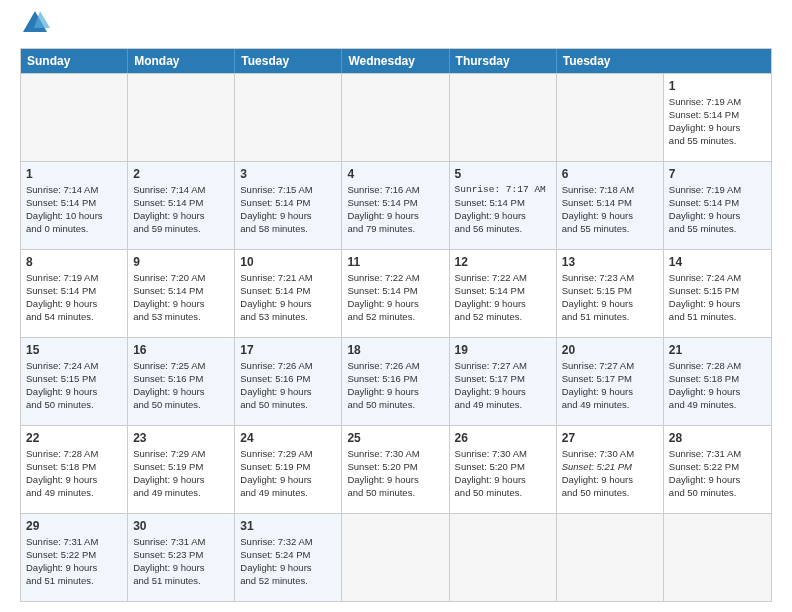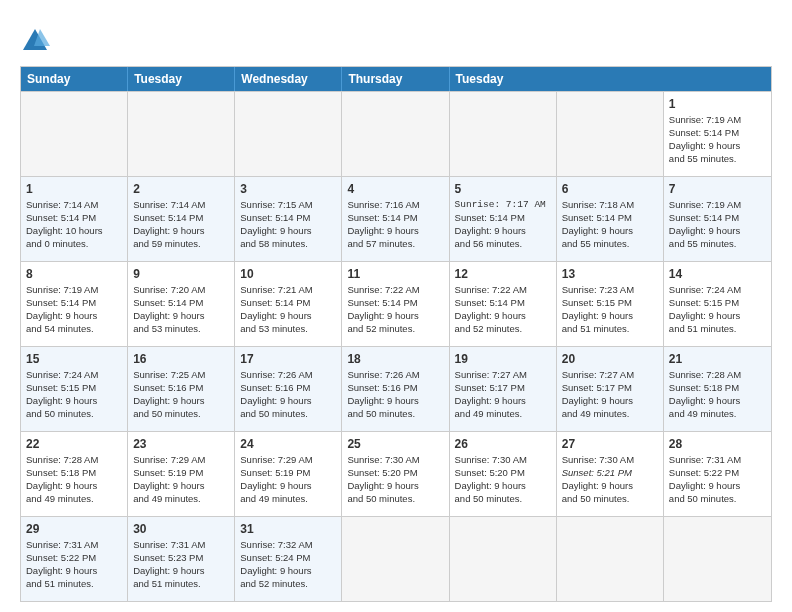--- a/index.html
+++ b/index.html
@@ -6,21 +6,21 @@
     body {
       width: 792px;
       height: 612px;
       font-family: Arial, sans-serif;
       background: #fff;
       overflow: hidden;
     }
     .page {
       width: 792px;
       height: 612px;
-      padding: 26px 20px 10px 20px;
+      padding: 8px 20px 10px 20px;
       display: flex;
       flex-direction: column;
     }
     .header {
       display: flex;
       justify-content: space-between;
       align-items: flex-start;
       margin-bottom: 10px;
     }
     .logo {
@@ -130,20 +130,21 @@
     </div>
     <div class="title-block">
       <div class="month-title"></div>
       <div class="location-title"></div>
     </div>
   </div>
 
   <div class="calendar">
     <div class="cal-header" id="cal-header">
         <div class="cal-header-cell">Sunday</div>
+        <div class="cal-header-cell">Monday</div>
         <div class="cal-header-cell">Tuesday</div>
         <div class="cal-header-cell">Wednesday</div>
         <div class="cal-header-cell">Thursday</div>
         <div class="cal-header-cell">Tuesday</div>
       </div>
     <div class="cal-body" id="cal-body">
         <div class="cal-row">
           <div class="cal-cell empty"></div>
           <div class="cal-cell empty"></div>
           <div class="cal-cell empty"></div>
@@ -178,21 +179,21 @@
             <span style="display: block;">Sunrise: 7:15 AM</span>
             <span style="display: block;">Sunset: 5:14 PM</span>
             <span style="display: block;">Daylight: 9 hours</span>
             <span style="display: block;">and 58 minutes.</span>
           </div>
           <div class="cal-cell">
             <span class="day-num">4</span>
             <span style="display: block;">Sunrise: 7:16 AM</span>
             <span style="display: block;">Sunset: 5:14 PM</span>
             <span style="display: block;">Daylight: 9 hours</span>
-            <span style="display: block;">and 57 minutes.</span>
+            <span style="display: block;">and 79 minutes.</span>
           </div>
           <div class="cal-cell">
             <span class="day-num">5</span>
             <span style="display: block; font-family: Liberation Mono, monospace;">Sunrise: 7:17 AM</span>
             <span style="display: block;">Sunset: 5:14 PM</span>
             <span style="display: block;">Daylight: 9 hours</span>
             <span style="display: block;">and 56 minutes.</span>
           </div>
           <div class="cal-cell">
             <span class="day-num">6</span>

